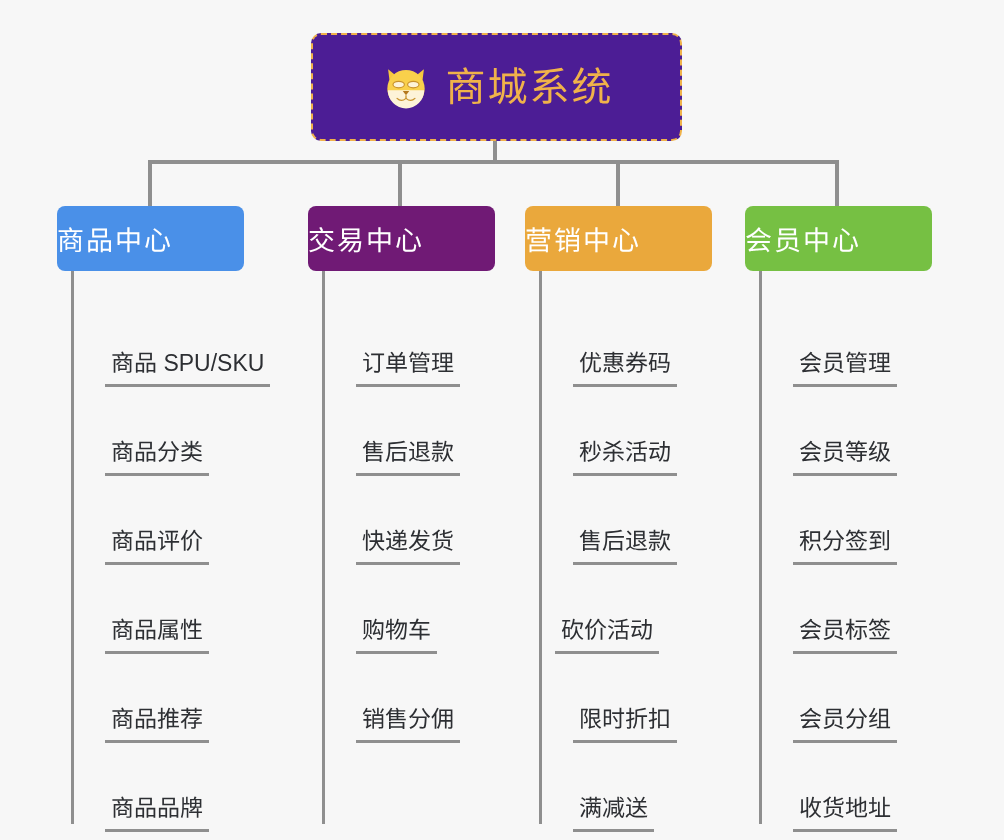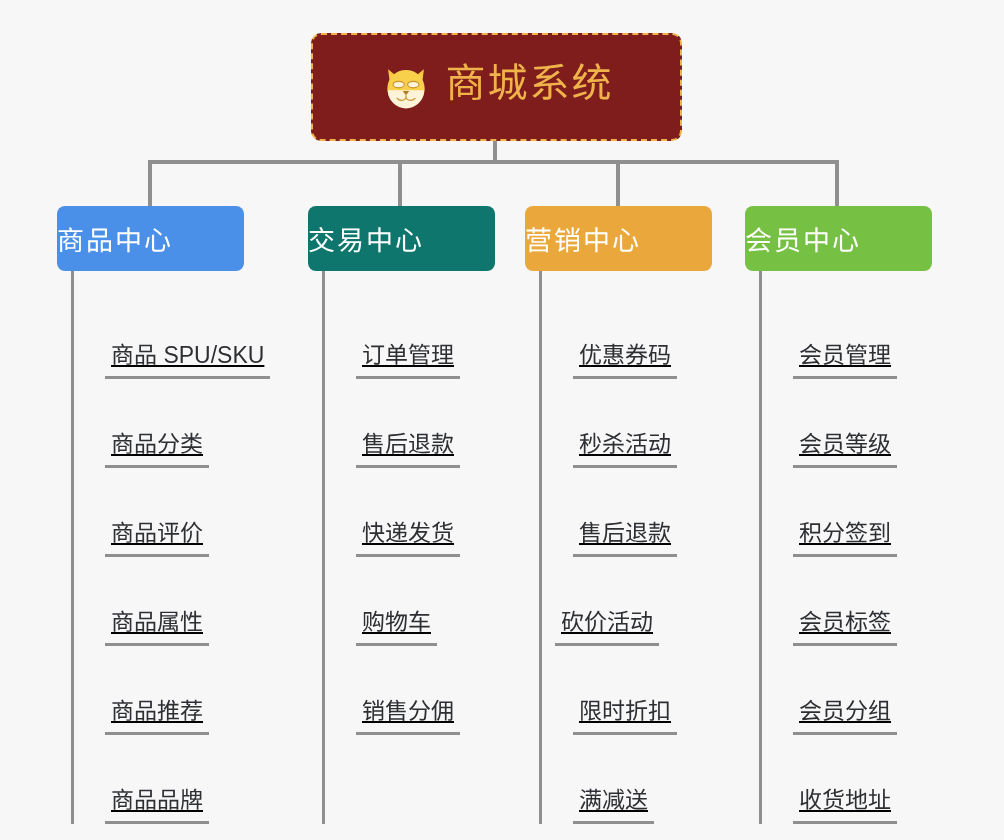--- a/index.html
+++ b/index.html
@@ -108,22 +108,21 @@
     position: absolute;
     left: 14px;
     top: 84px;
     width: 3px;
     background: #8f8f8f;
   }
 
   .leaves {
     position: absolute;
     left: 14px;
-    top: 84px;
-    text-decoration: underline;
+    top: 92px;
   }
   .leaf {
     position: relative;
     height: 89px;
     display: flex;
     align-items: flex-end;
   }
   .leaf-label {
     display: inline-block;
     margin-left: 34px;
@@ -133,21 +132,21 @@
     color: #2d2f33;
     white-space: nowrap;
     border-bottom: 3px solid #8f8f8f;
   }
 </style>
 </head>
 <body>
 
 <div id="mindmap" style="background: rgb(247, 247, 247);">
 
-  <div class="root-card" style="border-color: rgb(240, 178, 74); border-style: dashed; background: #7f1d1d; font-family: Liberation Mono, monospace;">
+  <div class="root-card" style="border-color: rgb(240, 178, 74); border-style: dashed; background: #4c1d95;">
     <svg class="root-emoji" viewBox="0 0 64 64" aria-hidden="true">
       <path d="M10 10 L12 26 L22 20 Z" fill="#f7c93e"></path>
       <path d="M54 10 L52 26 L42 20 Z" fill="#f7c93e"></path>
       <circle cx="32" cy="34" r="23" fill="#f9d04b"></circle>
       <path d="M9.6 36 a22.4 22.4 0 0 0 44.8 0 Z" fill="#fdf3d8"></path>
       <ellipse cx="23" cy="29" rx="7" ry="4" fill="#fdf3d8"></ellipse>
       <ellipse cx="41" cy="29" rx="7" ry="4" fill="#fdf3d8"></ellipse>
       <ellipse cx="23" cy="29" rx="7" ry="4" fill="none" stroke="#c8922c" stroke-width="1.4"></ellipse>
       <ellipse cx="41" cy="29" rx="7" ry="4" fill="none" stroke="#c8922c" stroke-width="1.4"></ellipse>
       <path d="M28 37 h8 l-4 5 Z" fill="#b5791f"></path>
@@ -187,21 +186,21 @@
       <div class="leaf">
           <span class="leaf-label" style="border-bottom-color: rgb(143, 143, 143);">商品推荐</span>
         </div>
       <div class="leaf">
           <span class="leaf-label" style="border-bottom-color: rgb(143, 143, 143);">商品品牌</span>
         </div>
     </div>
   </div>
 
   <div class="branch" style="left:308px">
-    <div class="branch-head" style="background: #0f766e;">
+    <div class="branch-head" style="background: #701a75;">
       <span>交易中心</span>
       <div class="branch-stem" style="background: rgb(143, 143, 143);"></div>
     </div>
     <div class="branch-spine" style="background: rgb(143, 143, 143); height: 534px;"></div>
     <div class="leaves">
       <div class="leaf">
           <span class="leaf-label" style="border-bottom-color: rgb(143, 143, 143);">订单管理</span>
         </div>
       <div class="leaf">
           <span class="leaf-label" style="border-bottom-color: rgb(143, 143, 143);">售后退款</span>

